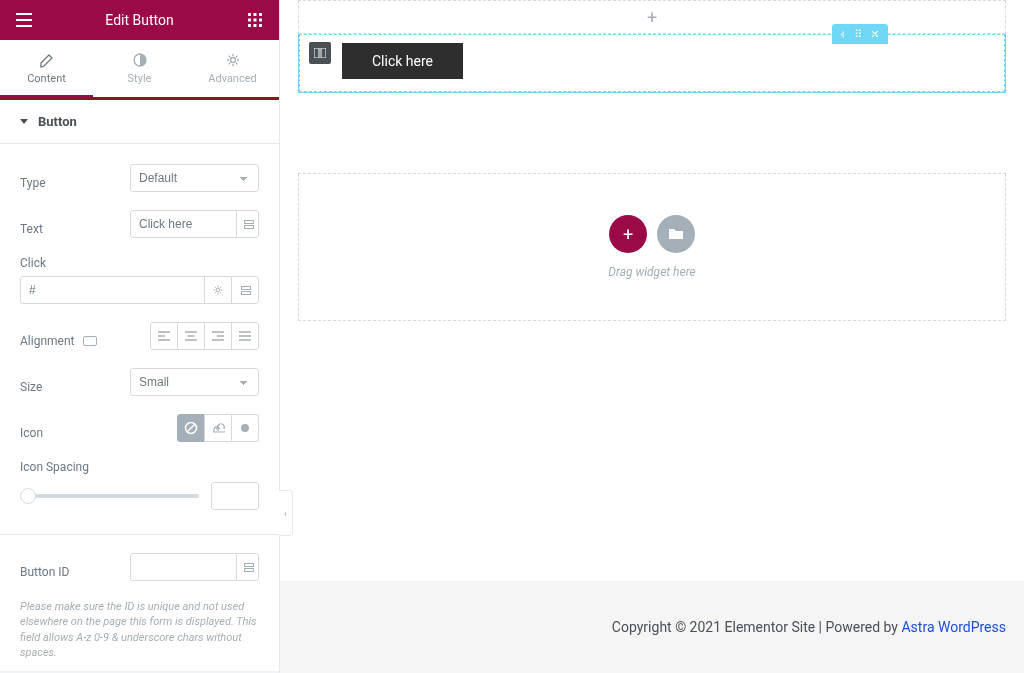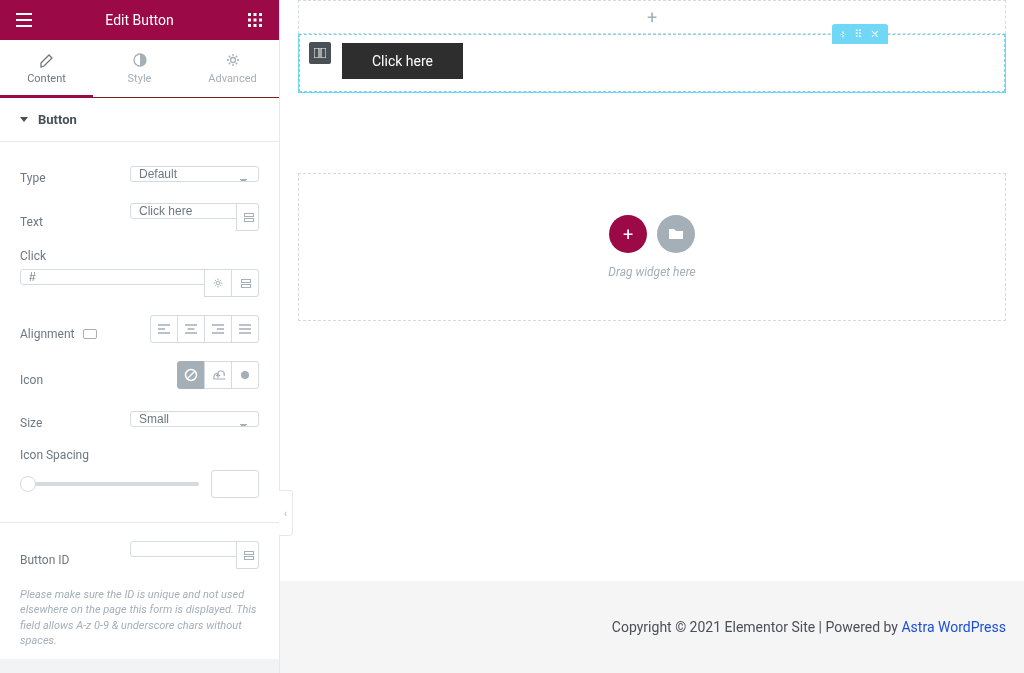--- a/index.html
+++ b/index.html
@@ -5,35 +5,35 @@
 * { box-sizing: border-box; margin: 0; padding: 0; }
 body { font-family: -apple-system, BlinkMacSystemFont, "Segoe UI", Roboto, Helvetica, Arial, sans-serif; font-size: 13px; color: #6d7882; width: 1024px; height: 673px; overflow: hidden; }
 .app { display: flex; height: 673px; }
 
 
 .sidebar { width: 280px; background: #fff; border-right: 1px solid #e6e9ec; display: flex; flex-direction: column; }
 .header { background: #9b0a46; color: #fff; height: 40px; display: flex; align-items: center; justify-content: space-between; padding: 0 12px; }
 .header-title { flex: 1; text-align: center; font-size: 14px; font-weight: 400; }
 .hamburger, .apps { width: 24px; height: 24px; display: flex; align-items: center; justify-content: center; cursor: pointer; }
 
-.tabs { display: flex; border-bottom: 1px solid #7f1d1d; }
+.tabs { display: flex; border-bottom: 3px solid #7f1d1d; }
 .tab { flex: 1; text-align: center; padding: 12px 0 10px; cursor: pointer; color: #a4afb7; font-size: 11px; }
 .tab.active { color: #6d7882; border-bottom: 3px solid #9b0a46; margin-bottom: -1px; }
 .tab-icon { display: block; margin: 0 auto 4px; width: 16px; height: 16px; }
 
 .panel-body { flex: 1; overflow-y: auto; background: #f1f3f5; }
 .section-header { display: flex; align-items: center; padding: 14px 20px; font-weight: 700; color: #495157; font-size: 13px; background: #fff; border-bottom: 1px solid #e6e9ec; }
 .section-header .caret { width: 0; height: 0; border-left: 4px solid transparent; border-right: 4px solid transparent; border-top: 5px solid #495157; margin-right: 10px; }
 
 .controls { padding: 10px 20px; background: #fff; }
 .row { display: flex; align-items: center; margin: 10px 0 18px; }
 .row-vert { display: block; margin: 10px 0 18px; }
 .label { flex: 0 0 110px; font-size: 12px; color: #6d7882; margin-top: 9px; }
 .field { flex: 1; display: flex; gap: 0; }
-.sel, .txt { height: 16px; border: 1px solid #d5dadf; border-radius: 3px; padding: 0 8px; font-size: 12px; color: #6d7882; background: #fff; width: 100%; }
+.sel, .txt { height: 28px; border: 1px solid #d5dadf; border-radius: 3px; padding: 0 8px; font-size: 12px; color: #6d7882; background: #fff; width: 100%; }
 .sel { appearance: none; background-image: linear-gradient(45deg, transparent 50%, #a4afb7 50%), linear-gradient(135deg, #a4afb7 50%, transparent 50%); background-position: calc(100% - 14px) 12px, calc(100% - 10px) 12px; background-size: 4px 4px, 4px 4px; background-repeat: no-repeat; }
 .btn-sm { width: 28px; height: 28px; border: 1px solid #d5dadf; background: #fff; display: flex; align-items: center; justify-content: center; cursor: pointer; color: #a4afb7; }
 .btn-sm + .btn-sm, .txt + .btn-sm { margin-left: -1px; }
 .group { display: flex; }
 .group > * { border-radius: 0; }
 .group > *:first-child { border-radius: 3px 0 0 3px; }
 .group > *:last-child { border-radius: 0 3px 3px 0; }
 
 .device-icon { width: 14px; height: 10px; border: 1.5px solid #a4afb7; border-radius: 2px; margin-left: 6px; }
 
@@ -194,47 +194,47 @@
               </div>
             <div class="btn-sm">
                 <svg width="12" height="10" viewBox="0 0 12 10">
                   <path d="M0 1h12M0 5h12M0 9h12" stroke="#a4afb7" stroke-width="1.5"></path>
                 </svg>
               </div>
           </div>
         </div>
 
         <div class="row">
+          <div class="label">Size</div>
+          <div class="field">
+            <select class="sel">
+              <option>Small</option>
+            </select>
+          </div>
+        </div>
+
+        <div class="row">
           <div class="label">Icon</div>
           <div class="field icon-toggle group" style="justify-content:flex-end;">
             <div class="btn-sm active">
               <svg width="14" height="14" viewBox="0 0 14 14">
                   <circle cx="7" cy="7" r="5.5" fill="none" stroke="#fff" stroke-width="1.5"></circle>
                   <path d="M3 11L11 3" stroke="#fff" stroke-width="1.5"></path>
                 </svg>
             </div>
             <div class="btn-sm">
               <svg width="14" height="12" viewBox="0 0 14 12">
                   <path d="M3 8a4 4 0 014-4 3 3 0 016 2 2 2 0 010 4H3a2 2 0 010-2z M7 9V5M5 7l2-2 2 2" fill="none" stroke="#a4afb7" stroke-width="1.2"></path>
                 </svg>
             </div>
             <div class="btn-sm">
               <svg width="10" height="10" viewBox="0 0 10 10">
                   <circle cx="5" cy="5" r="4" fill="#a4afb7"></circle>
                 </svg>
             </div>
-          </div>
-        </div>
-
-        <div class="row">
-          <div class="label">Size</div>
-          <div class="field">
-            <select class="sel">
-              <option>Small</option>
-            </select>
           </div>
         </div>
 
         <div class="row-vert">
           <div class="label">Icon Spacing</div>
           <div class="slider-wrap">
             <div class="slider">
               <div class="slider-thumb"></div>
             </div>
             <input class="slider-input" style="">

